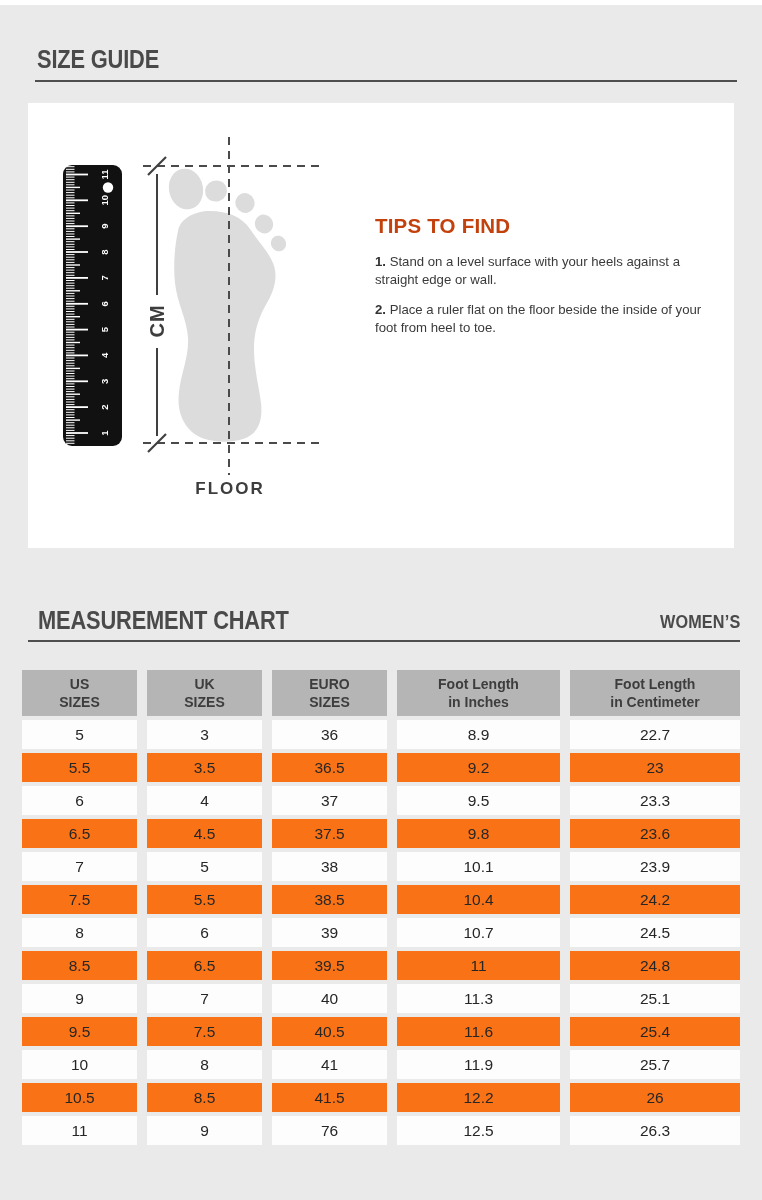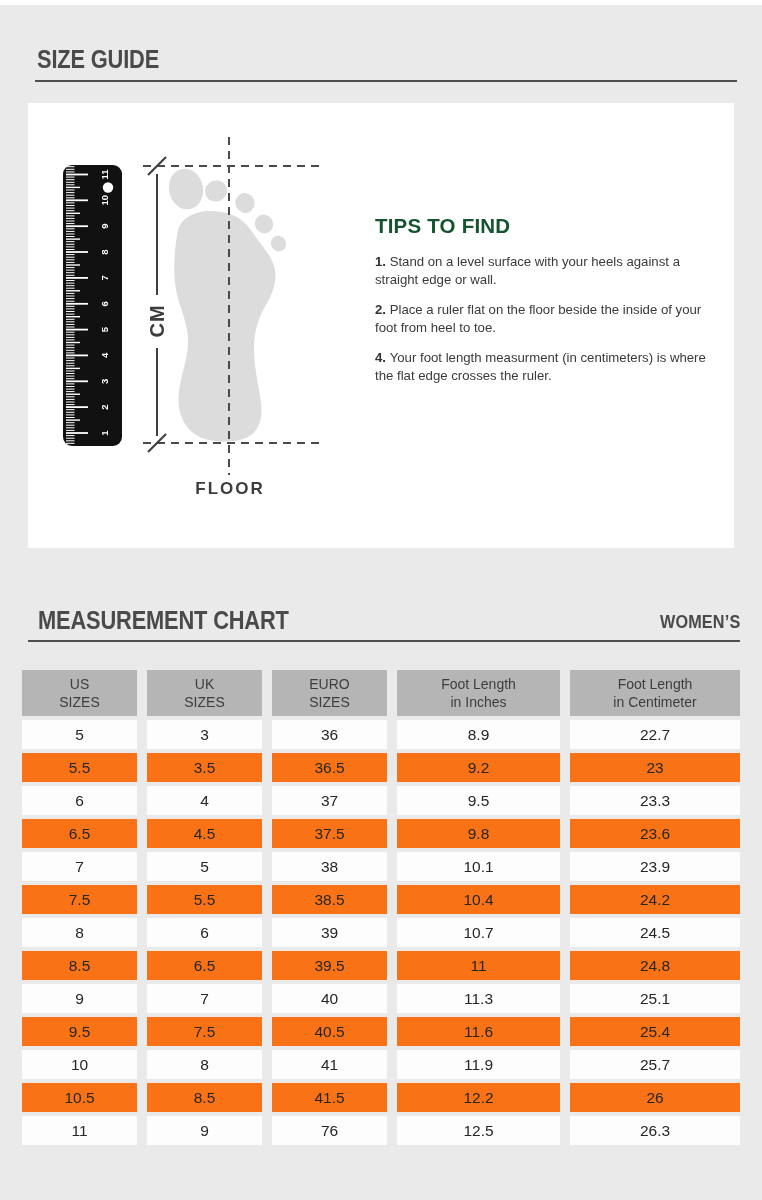--- a/index.html
+++ b/index.html
@@ -24,35 +24,35 @@
     position:absolute;right:22px;top:613px;margin:0;color:#4a4a4a;
     font-weight:700;font-size:18px;line-height:1;letter-spacing:0.2px;
     transform:scaleX(0.9);transform-origin:right center;
   }
 
   .panel{position:absolute;left:28px;top:103px;width:706px;height:445px;background:#ffffff;}
   .diagram-svg{position:absolute;left:0;top:0;}
 
   .tips{position:absolute;left:347px;top:110px;width:334px;}
   .tips h3{
-    margin:0 0 15px 0;color:#14532d;font-weight:700;
+    margin:0 0 15px 0;color:#c2410c;font-weight:700;
     font-size:20.5px;line-height:1.23;letter-spacing:0.2px;
   }
   .tips p{
     margin:4px 0 12px 0;color:#3a3a3a;font-size:13.2px;line-height:1.36;
   }
   .tips p b{color:#333333;}
 
   table#size-table{
     position:absolute;left:12px;top:666px;width:738px;
     border-collapse:separate;border-spacing:10px 4px;table-layout:fixed;
   }
   #size-table th{
     background:#b5b5b5;color:#3d3d3d;height:46px;
-    font-size:14px;font-weight:400;line-height:1.3;text-align:center;
+    font-size:14px;font-weight:700;line-height:1.3;text-align:center;
     padding:0;
   }
   #size-table td{
     background:#fdfdfd;color:#262626;height:29px;
     font-size:15.5px;font-weight:400;text-align:center;vertical-align:middle;
     padding:0;
   }
   #size-table tr.alt td{background:#f97316;}
 </style>
 </head>
@@ -232,21 +232,20 @@
     </g>
 
     <text x="202" y="391" text-anchor="middle" font-size="17" font-weight="600" letter-spacing="2" fill="#3d3d3d">FLOOR</text>
   </svg>
 
   <div class="tips">
     <h3><span>TIPS TO FIND</span><br></h3>
     <div id="tips-list">
         <p><b>1.</b><span>&nbsp;Stand on a level surface with your heels against a straight edge or wall.</span></p>
         <p><b>2.</b><span>&nbsp;Place a ruler flat on the floor beside the inside of your foot from heel to toe.</span></p>
-        <p><b>4.</b><span>&nbsp;Your foot length measurment (in centimeters) is where the flat edge crosses the ruler.</span></p>
       </div>
   </div>
 </div>
 
 <h2 class="section-title" id="measurement-title">MEASUREMENT CHART</h2>
 <p id="womens-label">WOMEN’S</p>
 <div class="rule" id="rule-measure"></div>
 
 <table id="size-table">
   <colgroup>

